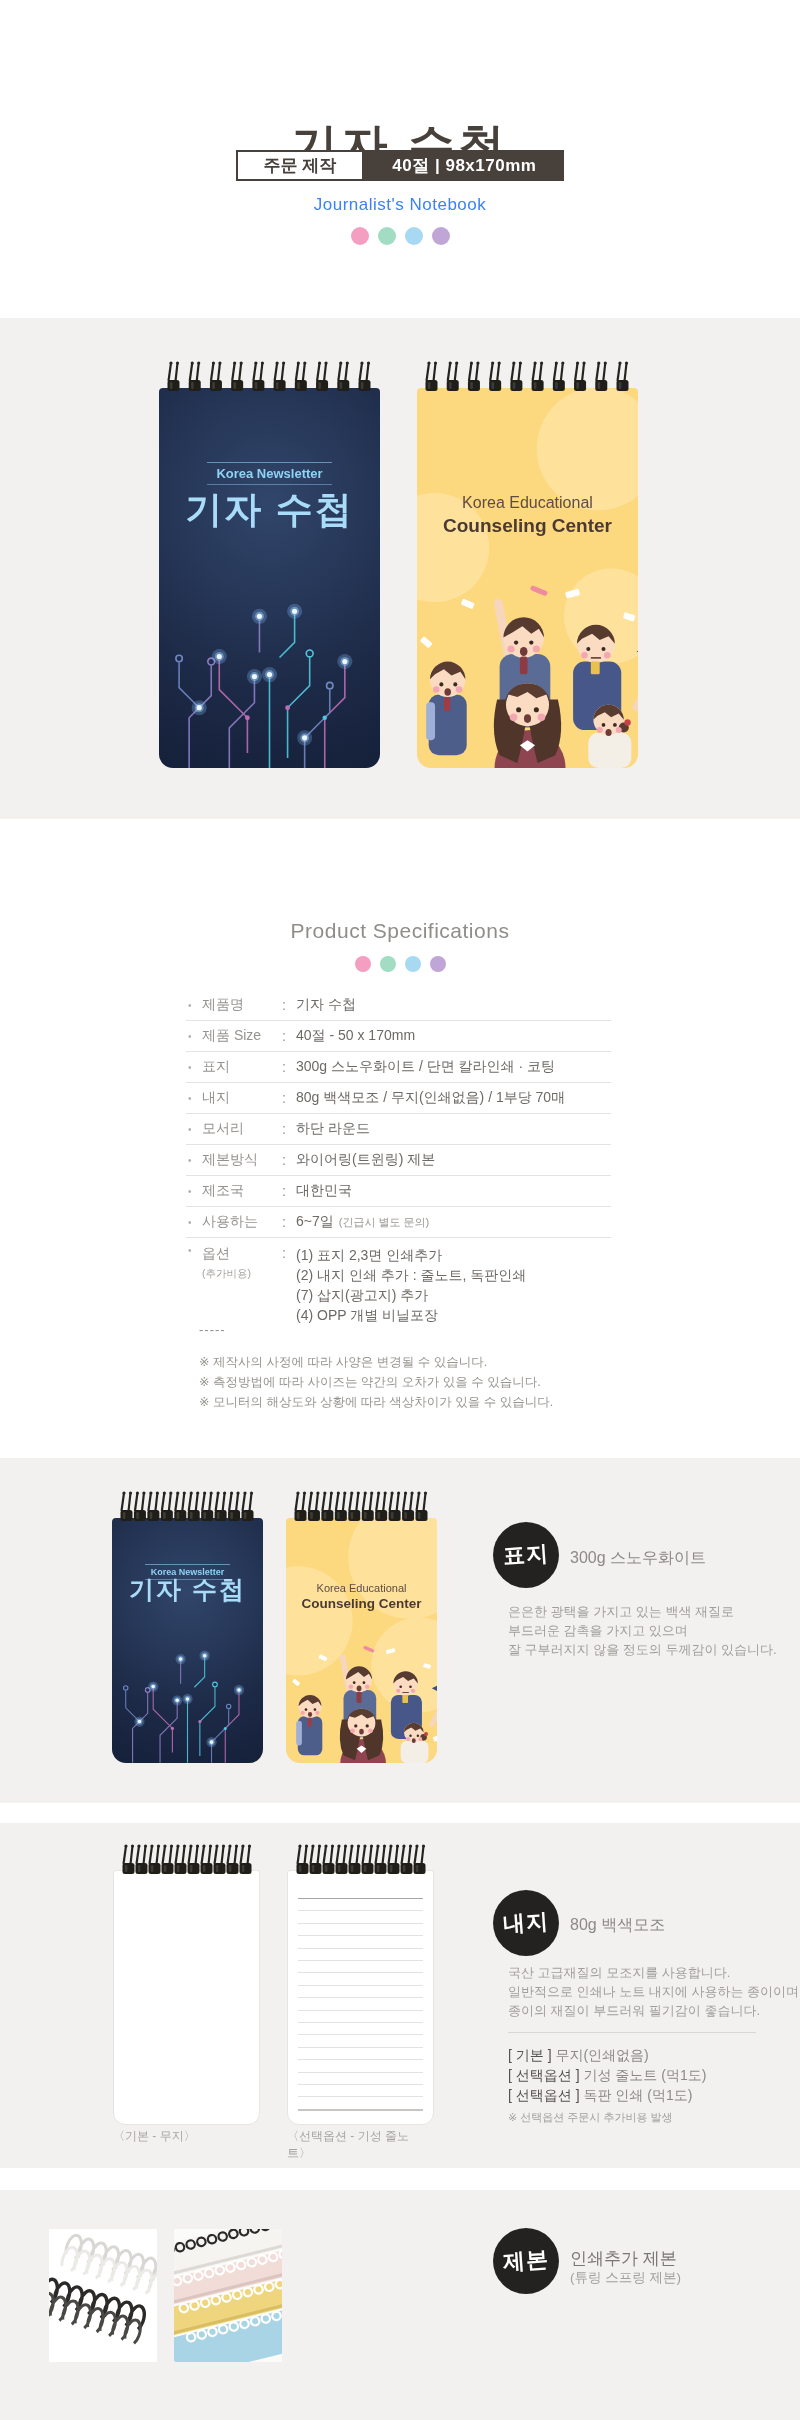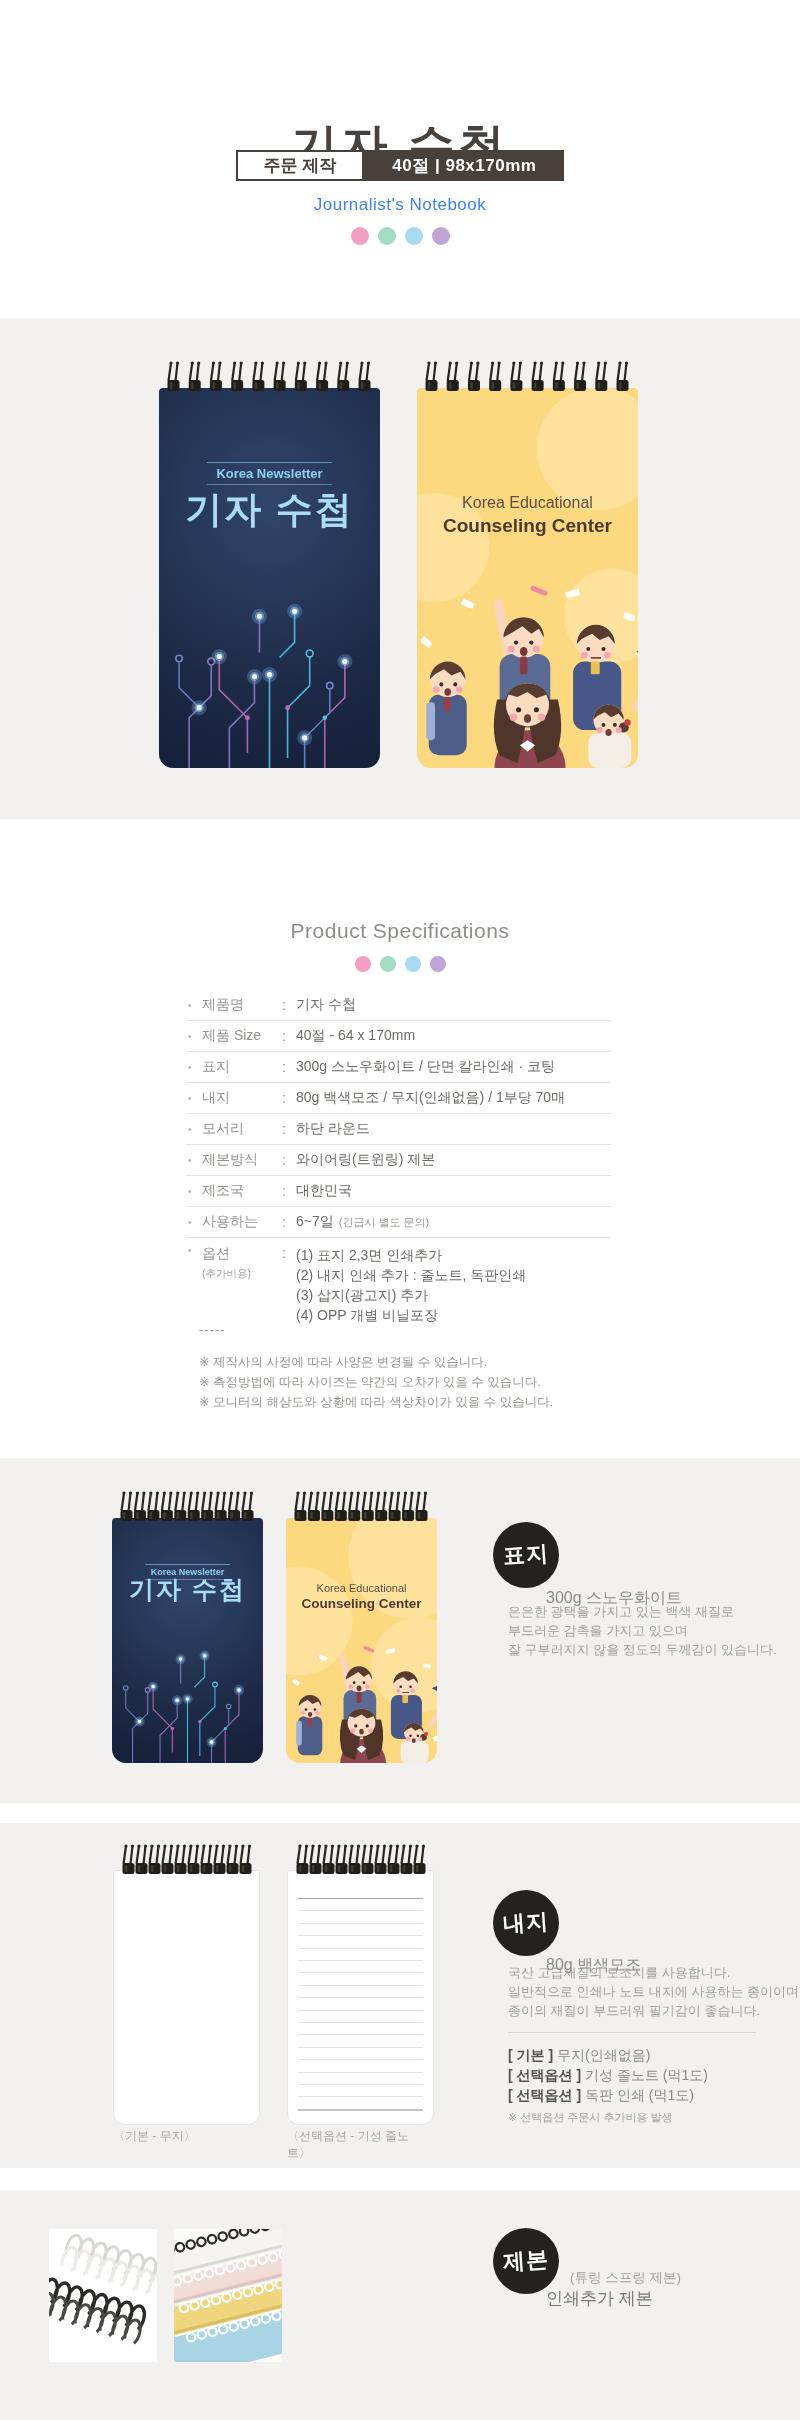--- a/index.html
+++ b/index.html
@@ -77,26 +77,26 @@
   .sp-note{font-size:11px;color:#9a9792;margin-left:5px;}
   .sp-lab-note{font-size:10.5px;color:#a5a29d;margin-top:4px;}
   .sp-lines div{line-height:20px;color:#6d6965;}
   .spec-dash{top:1322px;left:199px;font-size:13px;color:#8f8c88;letter-spacing:1px;}
   .spec-notes{top:1352px;left:199px;font-size:12.5px;color:#97948f;line-height:20px;}
 
   
   .info-circle{width:66px;height:66px;border-radius:50%;background:#242220;color:#fff;
       display:flex;align-items:center;justify-content:center;left:493px;}
   .info-circle span{font-size:22px;font-weight:800;transform:rotate(-4deg);letter-spacing:1px;}
-  .info-title{left:546px;font-size:16px;color:#8d8a86;margin-top:40px;}
+  .info-title{left:570px;font-size:16px;color:#8d8a86;}
   .info-sub{left:570px;font-size:13.5px;color:#a3a09c;}
   .info-body{left:508px;font-size:13px;color:#a19e9a;line-height:19px;}
   .opt-divider{left:508px;width:248px;border-top:1px solid #d9d7d4;height:0;}
   .opt-list{left:508px;font-size:14px;line-height:20px;}
-  .opt-tag{color:#55524e;font-weight:700;}
+  .opt-tag{color:#55524e;font-weight:400;}
   .opt-txt{color:#8d8a86;}
   .opt-foot{left:508px;font-size:11px;color:#a3a09c;}
 
   
   .photo{position:absolute;width:108px;height:133px;background:#fff;overflow:hidden;border-radius:2px;}
   .photo svg{display:block;width:100%;height:100%;}
 </style>
 </head>
 <body>
 
@@ -381,21 +381,21 @@
     <div class="spec-row">
       <span class="sp-b">•</span>
       <span class="sp-lab">제품명</span>
       <span class="sp-col">:</span>
       <span class="sp-val">기자 수첩</span>
     </div>
     <div class="spec-row">
       <span class="sp-b">•</span>
       <span class="sp-lab">제품 Size</span>
       <span class="sp-col">:</span>
-      <span class="sp-val">40절 - 64 x 170mm</span>
+      <span class="sp-val">40절 - 50 x 170mm</span>
     </div>
     <div class="spec-row">
       <span class="sp-b">•</span>
       <span class="sp-lab">표지</span>
       <span class="sp-col">:</span>
       <span class="sp-val">300g 스노우화이트 / 단면 칼라인쇄 · 코팅</span>
     </div>
     <div class="spec-row">
       <span class="sp-b">•</span>
       <span class="sp-lab">내지</span>
@@ -430,21 +430,21 @@
     <div class="spec-row last">
       <span class="sp-b">•</span>
       <span class="sp-lab">
         <div>옵션</div>
         <div class="sp-lab-note">(추가비용)</div>
       </span>
       <span class="sp-col">:</span>
       <span class="sp-lines">
         <div>(1) 표지 2,3면 인쇄추가</div>
         <div>(2) 내지 인쇄 추가 : 줄노트, 독판인쇄</div>
-        <div>(3) 삽지(광고지) 추가</div>
+        <div>(7) 삽지(광고지) 추가</div>
         <div>(4) OPP 개별 비닐포장</div>
       </span>
     </div>
   </div>
 
   <div class="abs spec-dash">-----</div>
   <div class="abs spec-notes">
     <div>※ 제작사의 사정에 따라 사양은 변경될 수 있습니다.</div>
     <div>※ 측정방법에 따라 사이즈는 약간의 오차가 있을 수 있습니다.</div>
     <div>※ 모니터의 해상도와 상황에 따라 색상차이가 있을 수 있습니다.</div>

